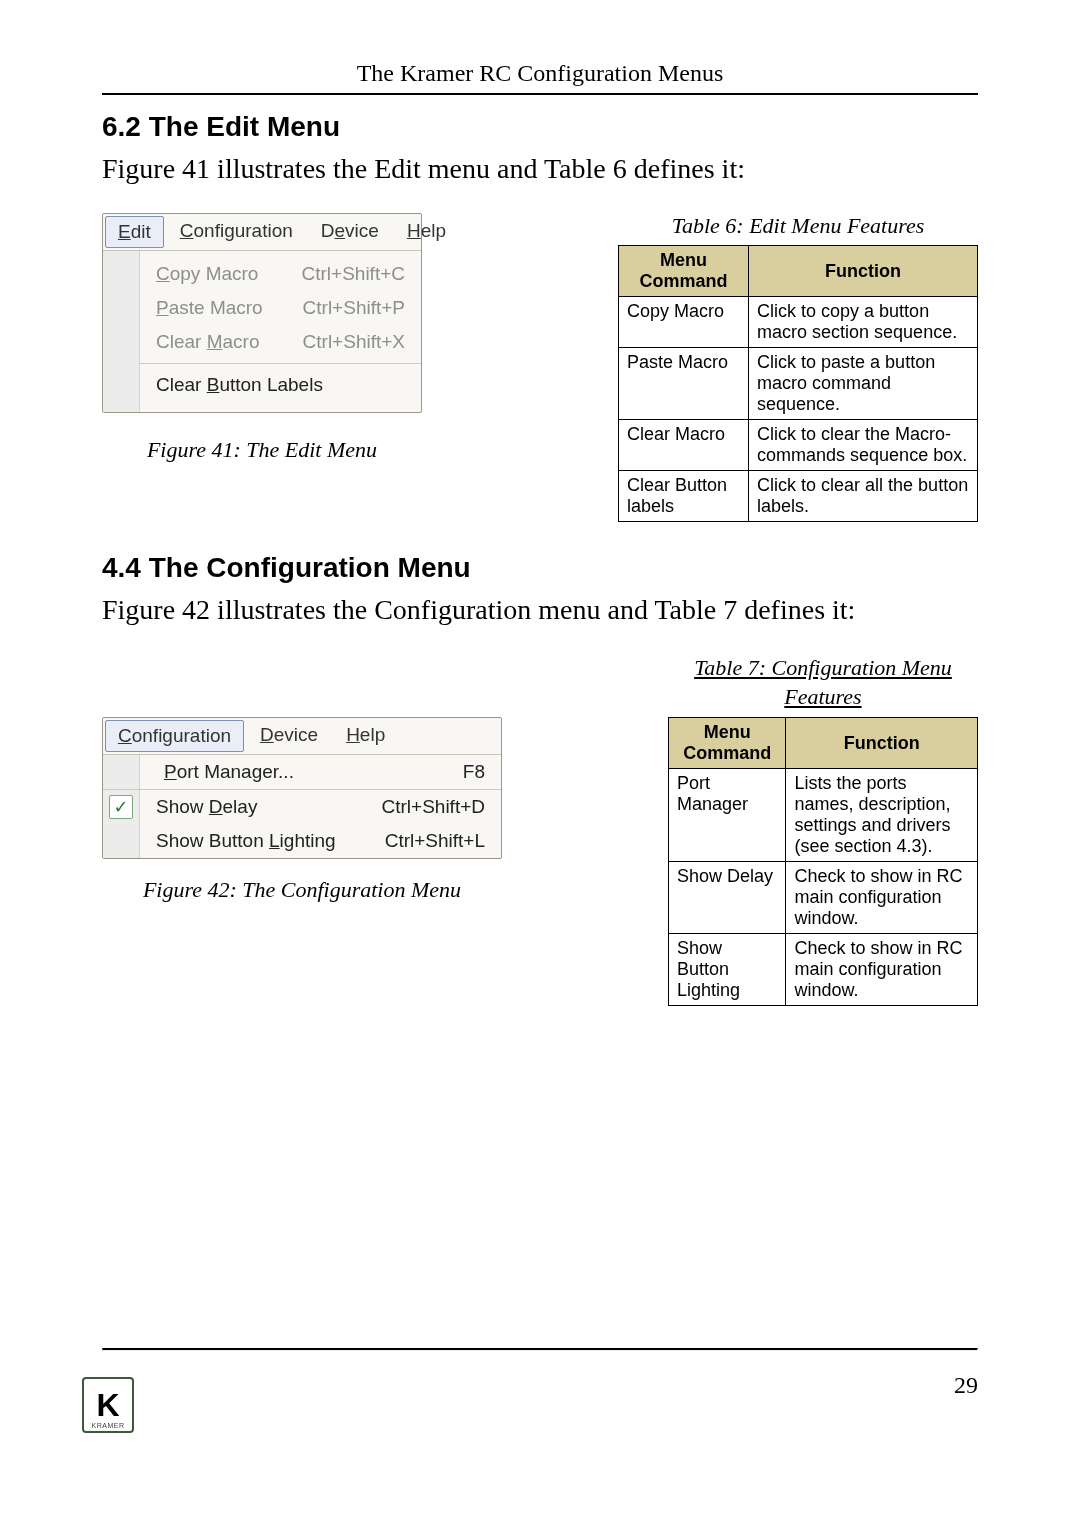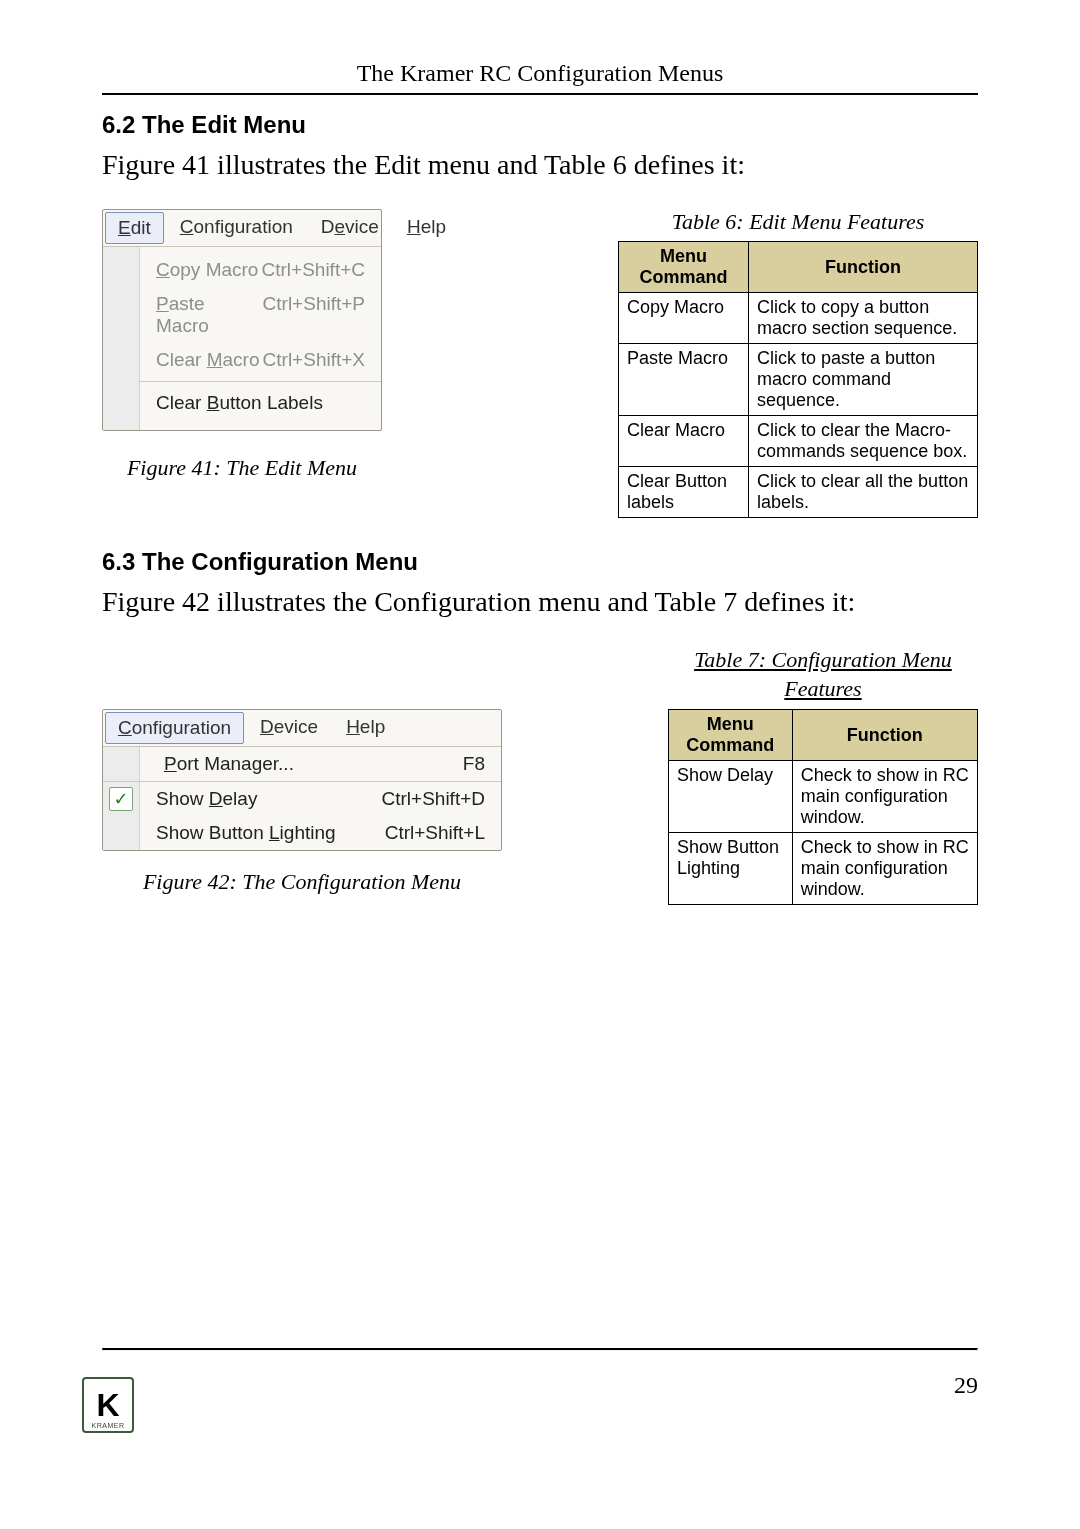--- a/index.html
+++ b/index.html
@@ -23,21 +23,21 @@
     padding-bottom: 6px;
   }
   .head-rule {
     border: none;
     border-top: 2px solid #000;
     margin: 0 0 16px 0;
   }
   h2.section {
     font-family: Arial, Helvetica, sans-serif;
     font-weight: bold;
-    font-size: 24px;
+    font-size: 28px;
     color: #000;
     margin: 0 0 10px 0;
   }
   p.body {
     font-size: 28px;
     font-family: "Times New Roman", serif;
     margin: 6px 0 28px 0;
   }
   .caption {
     font-style: italic;
@@ -173,21 +173,21 @@
     line-height: 1;
   }
   .logo .sub {
     position:absolute;
     bottom:2px;
     font-size:7px;
     letter-spacing:0.5px;
     color:#2a4a2a;
   }
   
-  .left-col-1 { width: 280px; }
+  .left-col-1 { width: 320px; }
   .right-col-1 { width: 360px; }
   .left-col-2 { width: 400px; }
   .right-col-2 { width: 310px; }
   .sect-block { margin-bottom: 30px; }
 </style>
 </head>
 <body>
 
 <div class="page">
 
@@ -258,21 +258,21 @@
             <td>Clear Button labels</td>
             <td>Click to clear all the button labels.</td>
           </tr>
         </tbody>
           </table>
       </div>
     </div>
   </div>
 
   <div class="sect-block" style="margin-top:20px;">
-    <h2 class="section">6.3  The Configuration Menu</h2>
+    <h2 class="section">4.4  The Configuration Menu</h2>
     <p class="body">Figure 42 illustrates the Configuration menu and Table 7 defines it:</p>
 
     <div style="display:flex;text-decoration:underline;">
       <div style="flex:1;"></div>
       <div class="right-col-2">
         <div class="caption-right" style="line-height:1.3;">Table 7: Configuration Menu Features</div>
       </div>
     </div>
 
     <div class="row" style="align-items:flex-start;">
@@ -315,20 +315,24 @@
       </div>
 
       <div class="right-col-2" style="margin-left:auto;">
         <table class="feature">
           <tbody>
               <tr>
             <th>Menu Command</th>
             <th>Function</th>
           </tr>
           <tr>
+            <td>Port Manager</td>
+            <td>Lists the ports names, description, settings and drivers (see section 4.3).</td>
+          </tr>
+          <tr>
             <td>Show Delay</td>
             <td>Check to show in RC main configuration window.</td>
           </tr>
           <tr>
             <td>Show Button Lighting</td>
             <td>Check to show in RC main configuration window.</td>
           </tr>
         </tbody>
           </table>
       </div>

